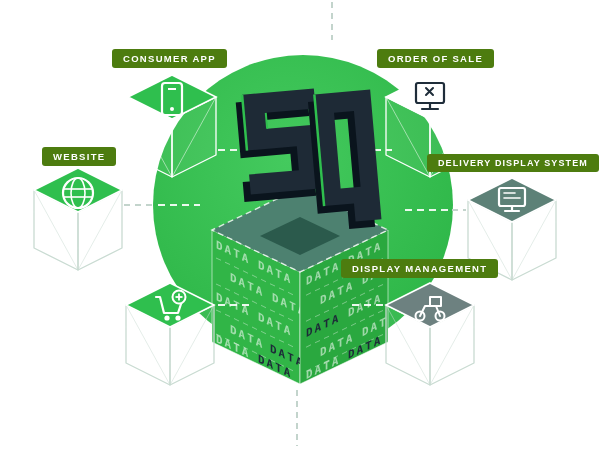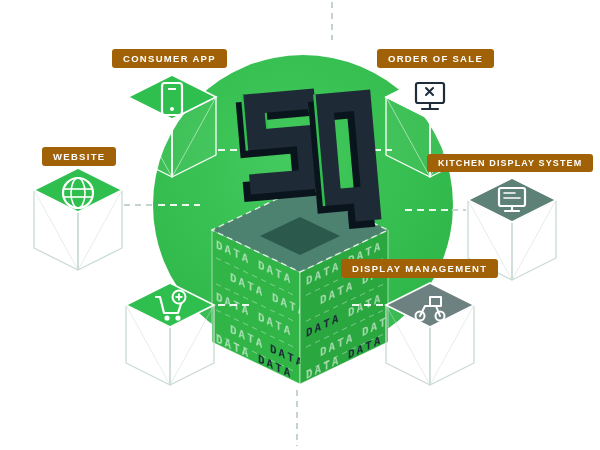--- a/index.html
+++ b/index.html
@@ -1,19 +1,19 @@
 <!DOCTYPE html>
 <html><head>
 <meta charset="utf-8">
 <style>
   html,body{margin:0;padding:0;background:#fff;}
   .stage{position:relative;width:600px;height:450px;background:#fff;overflow:hidden;
          font-family:"Liberation Sans",sans-serif;}
   .stage svg{position:absolute;left:0;top:0;}
-  .pill{position:absolute;z-index:2;background:#a16207;color:#fff;font-weight:bold;
+  .pill{position:absolute;z-index:2;background:#4d7c0f;color:#fff;font-weight:bold;
         font-size:9.5px;line-height:1;letter-spacing:1.3px;padding:5px 11px 4px;
         border-radius:3px;white-space:nowrap;}
   .pill.small{font-size:9px;letter-spacing:1.1px;}
   .data-word{font-family:"DejaVu Sans Mono",monospace;font-weight:bold;font-size:11px;
              letter-spacing:2px;fill:rgba(255,255,255,.55);}
   .data-word.dark{fill:#1d2b38;}
   .face-dash{stroke:rgba(255,255,255,.38);stroke-width:1;stroke-dasharray:5 4;}
   .conn-w{stroke:#ffffff;stroke-opacity:.9;stroke-width:2;stroke-dasharray:7 5;}
   .conn-g{stroke:#c3d4cc;stroke-width:2;stroke-dasharray:6 5;}
   .ce{fill:rgba(255,255,255,0.05);stroke-width:1.3;stroke-linejoin:round;}
@@ -198,16 +198,16 @@
         <circle cx="10" cy="9" r="4.5" stroke-width="2"></circle>
         <rect x="0" y="-10" width="11" height="9" stroke-width="2"></rect>
         <path d="M-10,9 L-5,-1 H0 M10,9 L6,-1" stroke-width="2"></path>
       </g>
     </g>
   </svg>
 
   <div class="pill" style="left:112px;top:49px">CONSUMER APP</div>
   <div class="pill" style="left:377px;top:49px">ORDER OF SALE</div>
   <div class="pill" style="left:42px;top:147px">WEBSITE</div>
-  <div class="pill small" style="left:427px;top:154px">KITCHEN DISPLAY SYSTEM</div>
+  <div class="pill small" style="left:427px;top:154px">DELIVERY DISPLAY SYSTEM</div>
   <div class="pill" style="left:341px;top:259px">DISPLAY MANAGEMENT</div>
 
 </div>
 
 </body></html>

